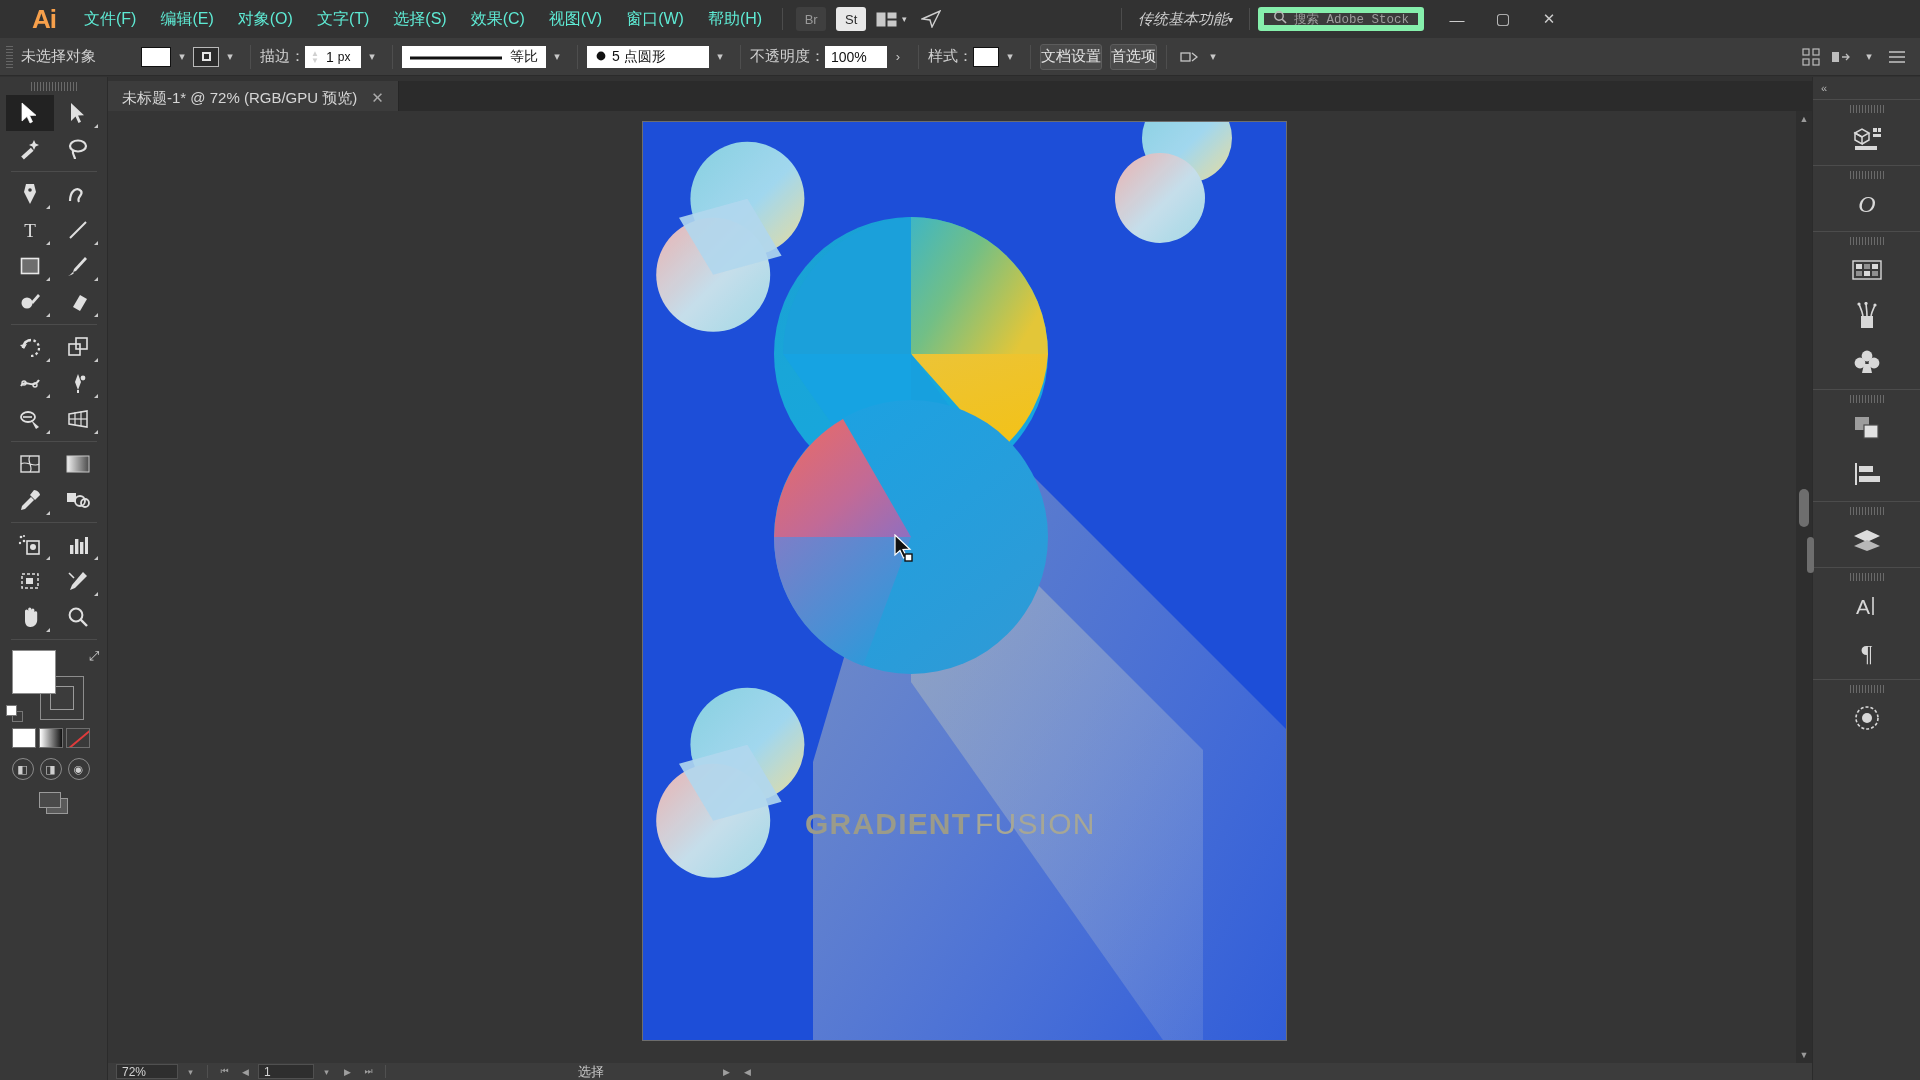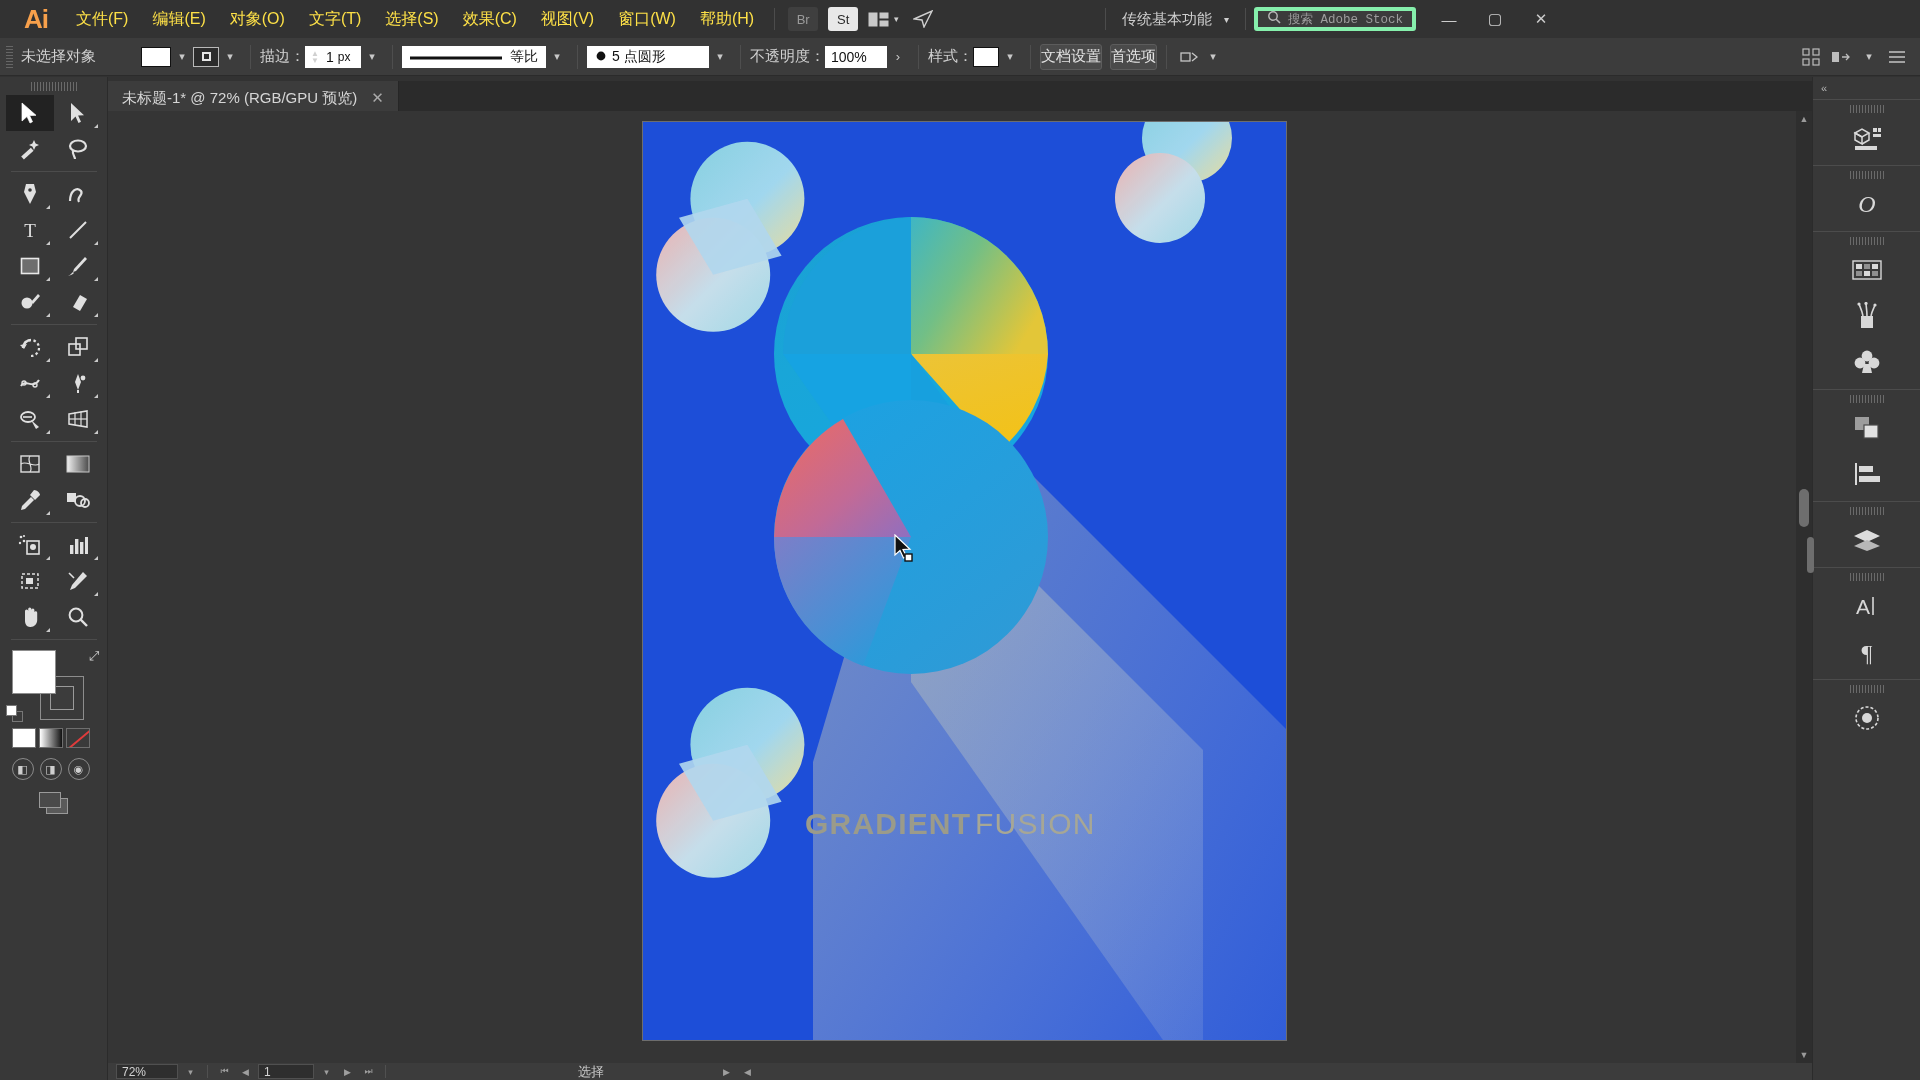--- a/index.html
+++ b/index.html
@@ -1,35 +1,35 @@
 <!DOCTYPE html>
 <html><head>
 <meta charset="utf-8">
 <style>
   * { box-sizing: border-box; margin:0; padding:0; }
   html,body{ width:1920px; height:1080px; overflow:hidden; background:#323232;
     font-family:"Liberation Sans","DejaVu Sans",sans-serif; }
   body{ position:relative; }
 
   
-  #menubar{ position:absolute; left:8px; top:0; width:1556px; height:38px;
+  #menubar{ position:absolute; left:16px; top:0; width:1556px; height:38px;
     background:#323232; display:flex; align-items:center;justify-content:space-between; }
   #ai-logo{ width:56px; height:38px; display:flex; align-items:center; justify-content:center;
     color:#f7a04b; font-size:26px; font-weight:bold; letter-spacing:-1px;}
-  .menu-item{ padding:0 12px; height:38px; line-height:38px; color:#fde047; font-size:16px;
+  .menu-item{ padding:0 12px; height:38px; line-height:38px; color:#5eead4; font-size:16px;
     white-space:nowrap; cursor:default; }
   #menu-right{ margin-left:auto; display:flex; align-items:center; height:38px; }
   .mb-app{ width:30px;height:24px;margin:0 5px;border-radius:3px;background:#3f3f3f;
     color:#9a9a9a;font-size:13px;display:flex;align-items:center;justify-content:center;font-weight:normal;}
   .mb-app.st{ background:#e8e8e8; color:#2b2b2b;}
   .mb-ico{ width:34px;height:26px;margin:0 3px;display:flex;align-items:center;justify-content:center;
     color:#cfcfcf;}
   .mb-sep{ width:1px;height:22px;background:#4c4c4c;margin:0 8px;}
-  #workspace-sel{ color:#cfcfcf; font-size:15px; display:flex;align-items:center;gap:12px;padding:0 8px;}
-  #search-box{ display:flex;align-items:center;gap:7px;background:#3b3b3b;border:4px solid #86efac;
+  #workspace-sel{ color:#cfcfcf; font-size:15px; display:flex;align-items:center;gap:0;padding:0 8px;font-style:italic;}
+  #search-box{ display:flex;align-items:center;gap:7px;background:#3b3b3b;border:6px solid #86efac;
     border-radius:3px;height:24px;padding:0 9px;color:#9d9d9d;font-size:12.5px;
     font-family:"Liberation Mono","DejaVu Sans Mono",monospace;}
   #wincontrols{ display:flex; margin-left:10px; }
   .wc{ width:46px;height:38px;display:flex;align-items:center;justify-content:center;
     color:#cccccc;font-size:15px; }
 
   
   #controlbar{ position:absolute; left:0; top:38px; width:1920px; height:38px;
     background:#3c3c3c; border-bottom:1px solid #2b2b2b; display:flex; align-items:center;
     padding-left:6px; }

